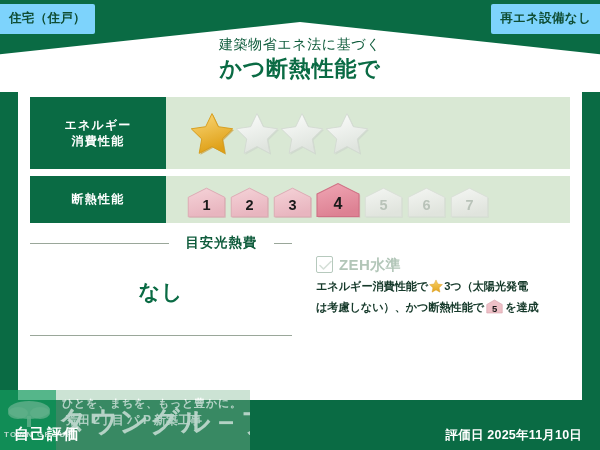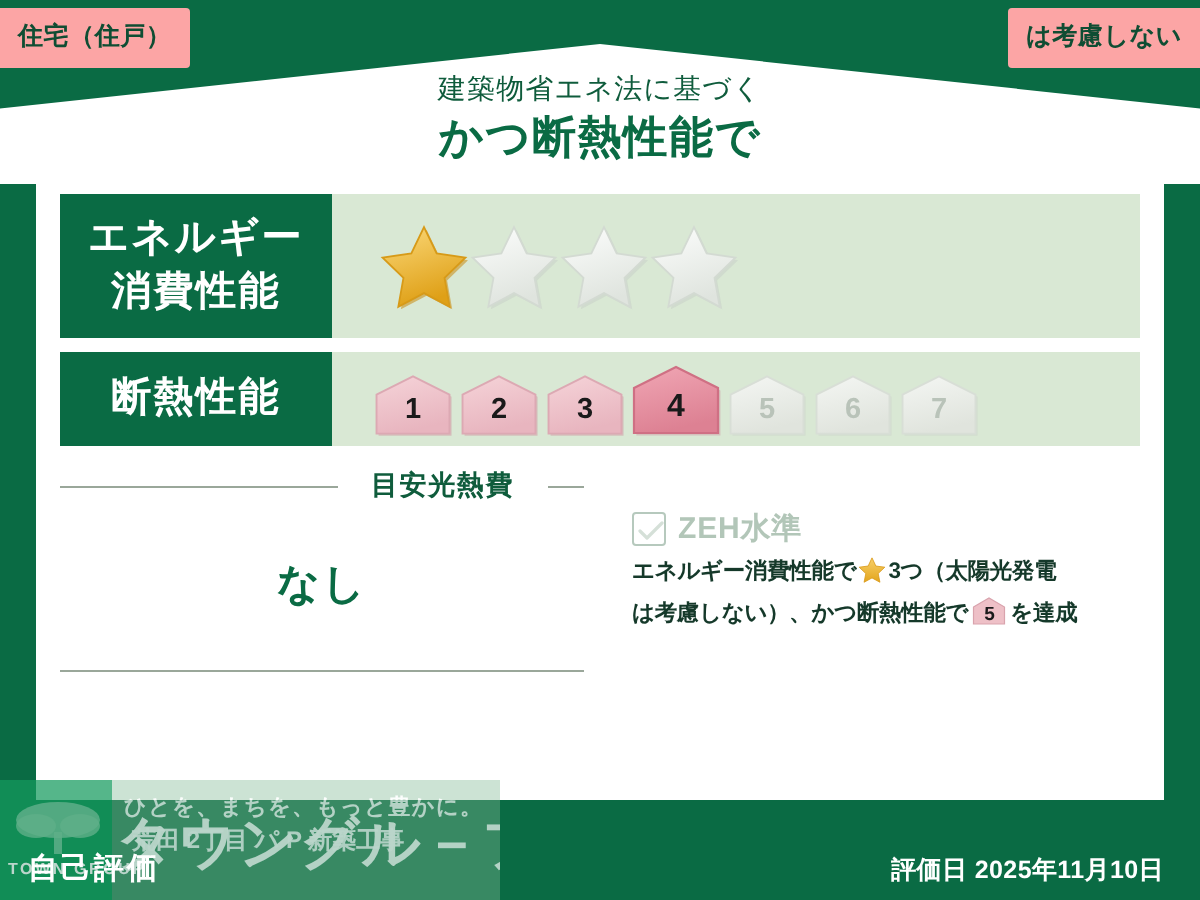--- a/index.html
+++ b/index.html
@@ -20,21 +20,21 @@
   #label-root {
     position: absolute;
     inset: 0;
     background: #0a6b44;
   }
 
   
   .corner-badge {
     position: absolute;
     top: 4px;
-    background: #fca5a5;
+    background: #7dd3fc;
     color: #0f4d33;
     font-weight: bold;
     font-size: 12.5px;
     letter-spacing: .3px;
     line-height: 1;
     padding: 8px 9px 9px 9px;
     white-space: nowrap;
   }
   .corner-badge.left  { left: 0; border-radius: 0 2px 2px 0; }
   .corner-badge.right { right: 0; border-radius: 2px 0 0 2px; }
@@ -89,21 +89,21 @@
     align-items: stretch;
     margin: 0 12px;
   }
   .perf-row.energy { margin-top: 9px; }
   .perf-row.insul  { margin-top: 7px; }
 
   .perf-label {
     background: #0a6b44;
     color: #ffffff;
     font-weight: bold;
-    font-size: 20px;
+    font-size: 12px;
     letter-spacing: 1.2px;
     display: flex;
     flex-direction: column;
     align-items: center;
     justify-content: center;
     width: 136px;
     flex: 0 0 136px;
     line-height: 1.35;
     text-align: center;
   }
@@ -347,21 +347,21 @@
     white-space: nowrap;
     opacity: .9;
   }
 </style>
 </head>
 <body>
 
 <div id="label-root">
 
   <div class="corner-badge left">住宅（住戸）</div>
-  <div class="corner-badge right">は考慮しない</div>
+  <div class="corner-badge right">再エネ設備なし</div>
 
   <div class="roof"></div>
 
   <div class="title-wrap">
     <div class="title-sub">建築物省エネ法に基づく</div>
     <div class="title-main">かつ断熱性能で</div>
   </div>
 
   <div class="card">
 

